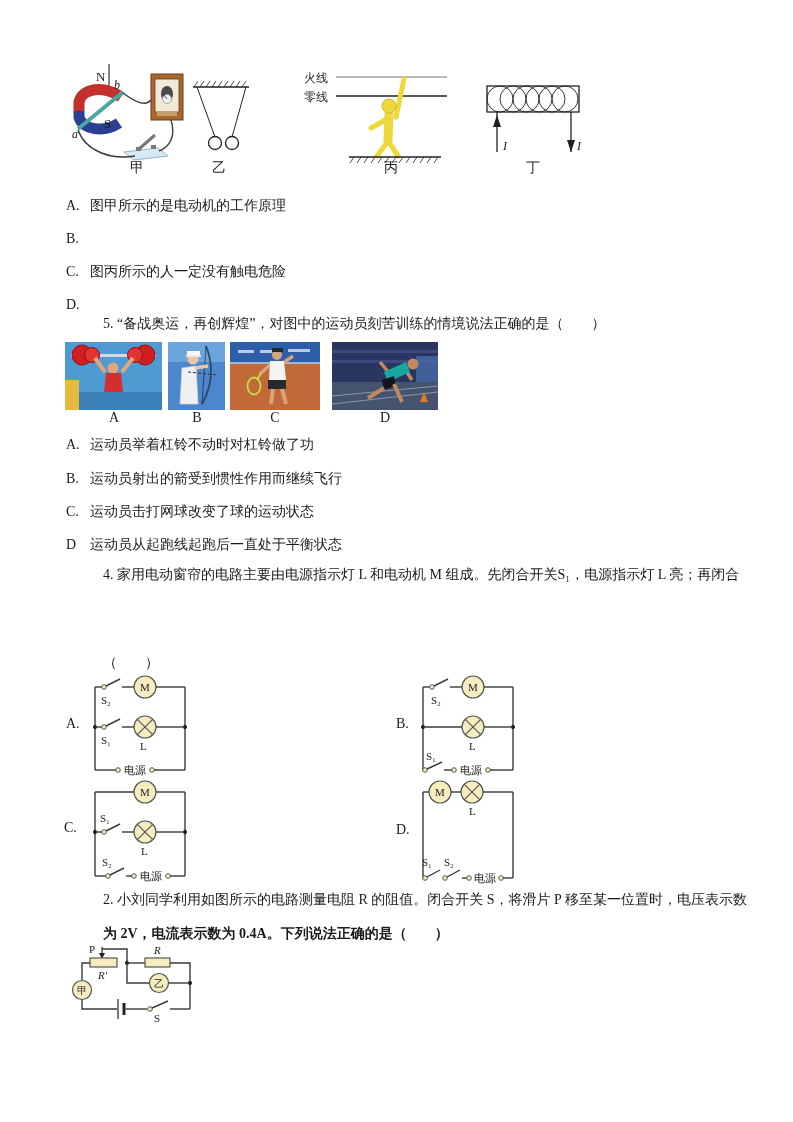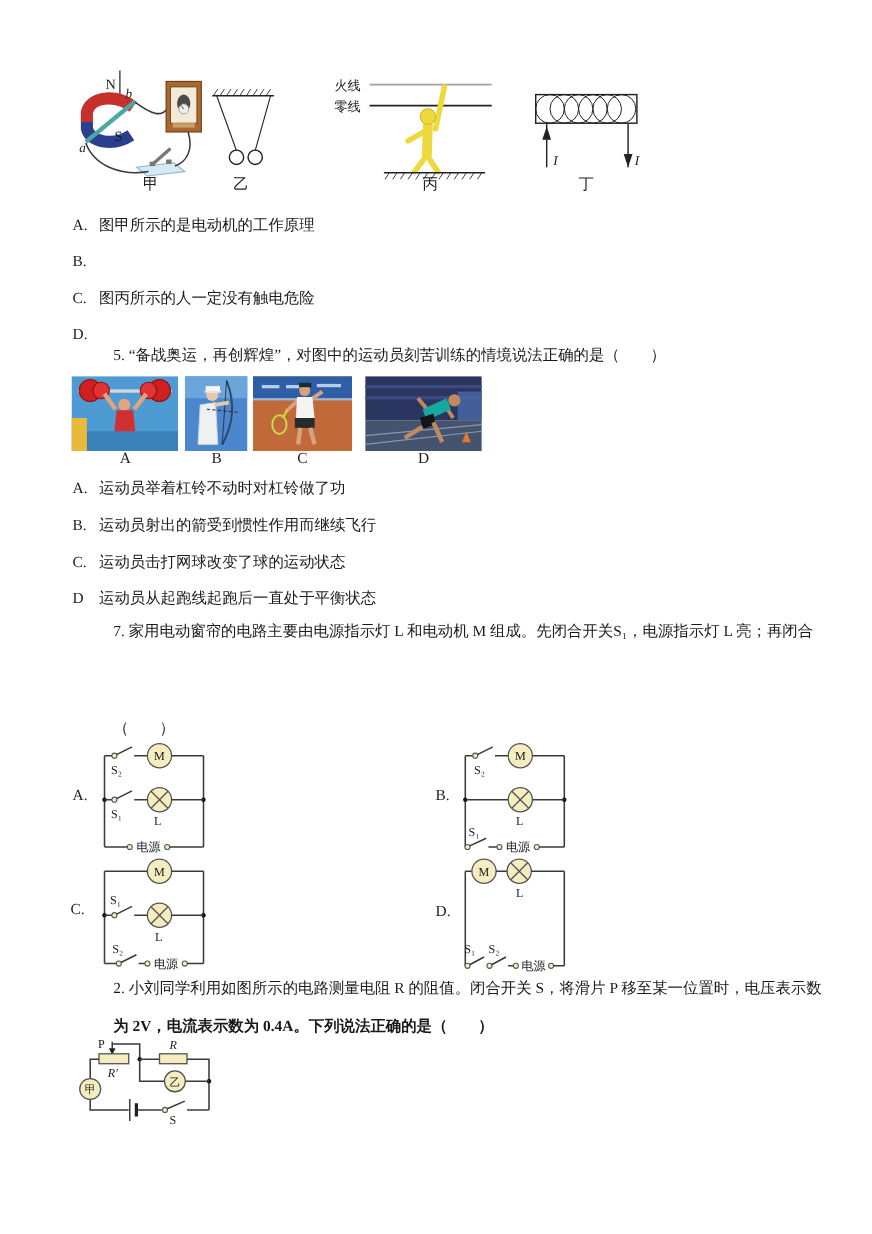--- a/index.html
+++ b/index.html
@@ -222,21 +222,21 @@
   </div>
   <div class="abs optrow" style="left:66px;top:503px;">
     <span class="optkey">C.</span>
     <span>运动员击打网球改变了球的运动状态</span>
   </div>
   <div class="abs optrow" style="left:66px;top:536px;">
     <span class="optkey">D</span>
     <span>运动员从起跑线起跑后一直处于平衡状态</span>
   </div>
 
-  <div class="abs txtline qstem" style="left:63px;top:566px;">7. 家用电动窗帘的电路主要由电源指示灯 L 和电动机 M 组成。先闭合开关S₁，电源指示灯 L 亮；再闭合</div>
+  <div class="abs txtline qstem" style="left:63px;top:566px;">4. 家用电动窗帘的电路主要由电源指示灯 L 和电动机 M 组成。先闭合开关S₁，电源指示灯 L 亮；再闭合</div>
   <div class="abs txtline qstem" style="left:63px;top:654px;">（　　）</div>
 
   <div class="abs cktkey" style="left:66px;top:716px;">A.</div>
   <svg class="abs" style="left:90px;top:666px;" width="100" height="112" viewBox="0 0 100 112">
     <line class="wire" x1="5" y1="21" x2="5" y2="104"></line>
       <line class="wire" x1="95" y1="21" x2="95" y2="104"></line>
     <line class="wire" x1="5" y1="21" x2="12" y2="21"></line>
     <circle class="term" cx="14" cy="21" r="2.3"></circle>
     <line class="lever" x1="16" y1="20" x2="30" y2="13"></line>
     <line class="wire" x1="32" y1="21" x2="44" y2="21"></line>

